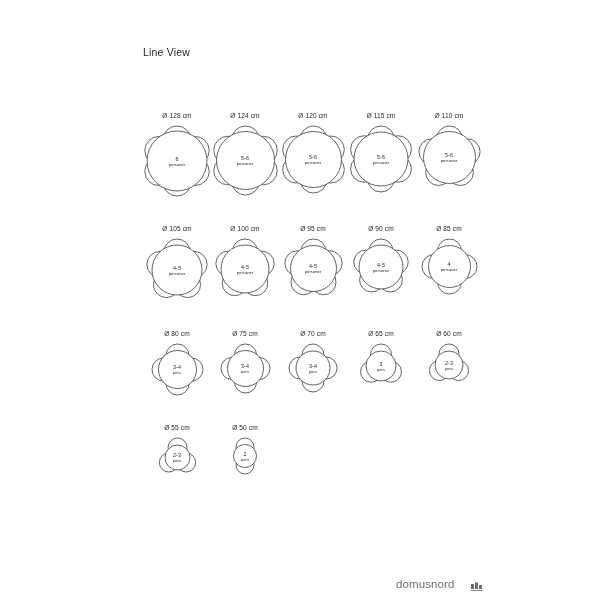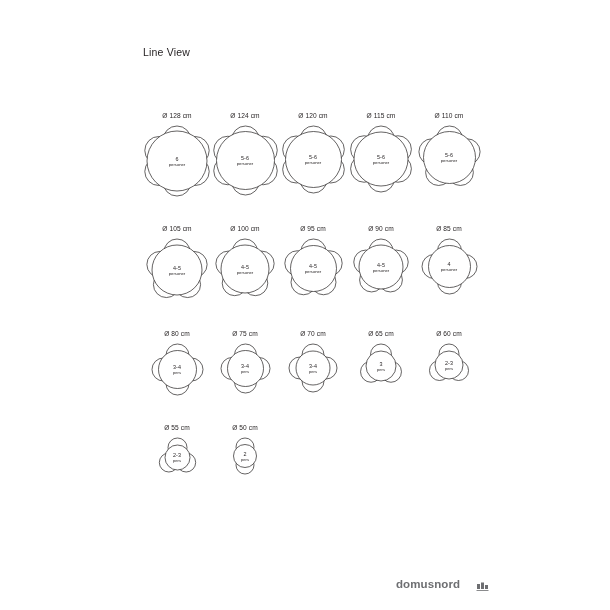--- a/index.html
+++ b/index.html
@@ -99,21 +99,20 @@
     text-align: center;
   }
 
   .footer {
     position: absolute;
     left: 396px;
     top: 578px;
     display: flex;
     align-items: flex-start;
     gap: 16px;
-    font-weight: bold;
   }
   .footer-word {
     font-size: 11.5px;
     color: #6d6e71;
     letter-spacing: 0.1px;
   }
   .footer-mark {
     width: 13px;
     height: 11px;
     position: relative;

